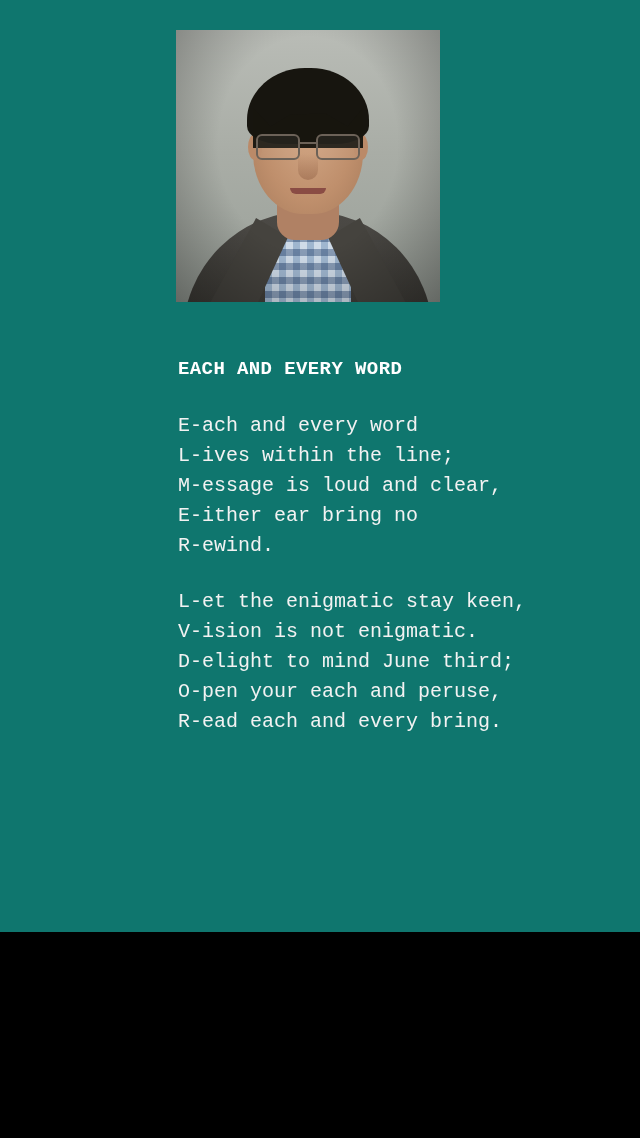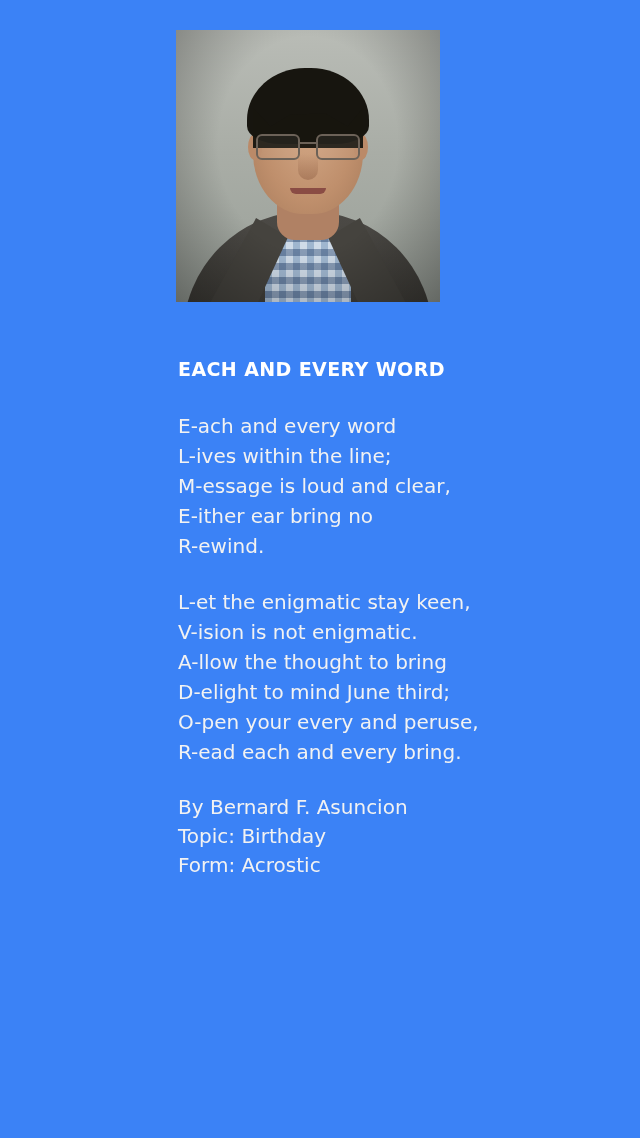--- a/index.html
+++ b/index.html
@@ -10,22 +10,23 @@
   body {
     width: 640px;
     height: 1138px;
     overflow: hidden;
     font-family: "DejaVu Sans", sans-serif;
     color: #ffffff;
   }
   .page {
     position: relative;
     width: 640px;
-    height: 1138px;
-    background: #3b82f6;
+    height: 932px;
+    background: #0f766e;
+    font-family: Liberation Mono, monospace;
   }
   .portrait-frame {
     position: absolute;
     left: 176px;
     top: 30px;
     width: 264px;
     height: 272px;
     background: #0a0a0a;
     overflow: hidden;
   }
@@ -246,26 +247,20 @@
       <div class="line">E-ach and every word</div>
       <div class="line">L-ives within the line;</div>
       <div class="line">M-essage is loud and clear,</div>
       <div class="line">E-ither ear bring no</div>
       <div class="line">R-ewind.</div>
     </div>
 
     <div class="stanza">
       <div class="line">L-et the enigmatic stay keen,</div>
       <div class="line">V-ision is not enigmatic.</div>
-      <div class="line">A-llow the thought to bring</div>
       <div class="line">D-elight to mind June third;</div>
-      <div class="line">O-pen your every and peruse,</div>
+      <div class="line">O-pen your each and peruse,</div>
       <div class="line">R-ead each and every bring.</div>
     </div>
 
-    <div class="credits">
-      <div class="line">By Bernard F. Asuncion</div>
-      <div class="line">Topic: Birthday</div>
-      <div class="line">Form: Acrostic</div>
-    </div>
 
   </div>
 </div>
 
 </body></html>

